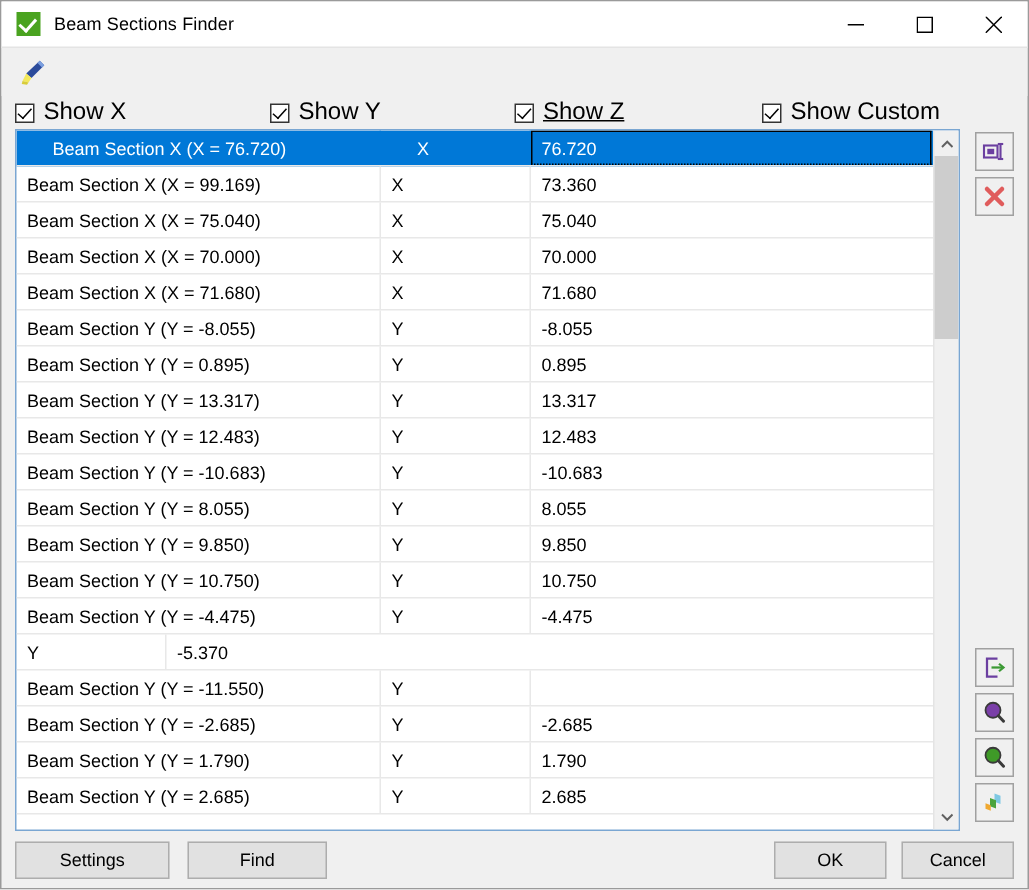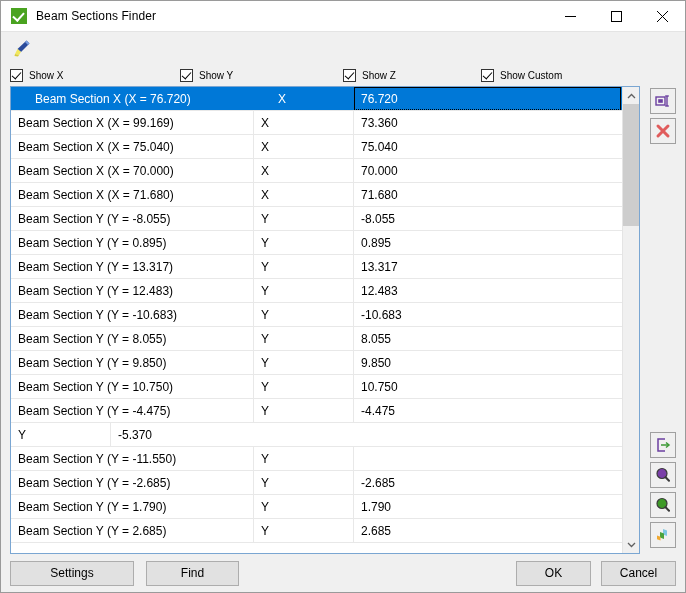--- a/index.html
+++ b/index.html
@@ -63,26 +63,26 @@
   .tool-btn {
     width: 26px; height: 26px;
     display: flex; align-items: center; justify-content: center;
   }
 
   
   .checkrow {
     height: 22px; min-height: 22px;
     display: flex; align-items: center;
     padding-left: 9px;
-    font-size: 10px; color: #000;
+    font-size: 16px; color: #000;
   }
   .chk-item { display: flex; align-items: center; }
   .chk-item.x  { width: 170px; }
   .chk-item.y  { width: 163px; }
-  .chk-item.z  { width: 138px; }
+  .chk-item.z  { width: 165px; text-decoration: underline; }
   .cbox {
     width: 13px; height: 13px;
     border: 1px solid #333333;
     background: #ffffff;
     margin-right: 6px;
     position: relative;
     flex: none;
   }
   .cbox.checked::after {
     content: "";
@@ -214,21 +214,21 @@
   }
   .btn {
     height: 25px;
     background: #e1e1e1;
     border: 1px solid #adadad;
     font-size: 12px;
     color: #000;
     display: flex; align-items: center; justify-content: center;
     font-family: "Liberation Sans", sans-serif;
   }
-  .btn.settings { width: 124px; }
+  .btn.settings { width: 103px; }
   .btn.find { width: 93px; margin-left: 12px; }
   .btn.ok { width: 75px; }
   .btn.cancel { width: 75px; margin-left: 10px; }
   .spacer { flex: 1; }
 </style>
 </head>
 <body>
 
 <div class="window">
 

